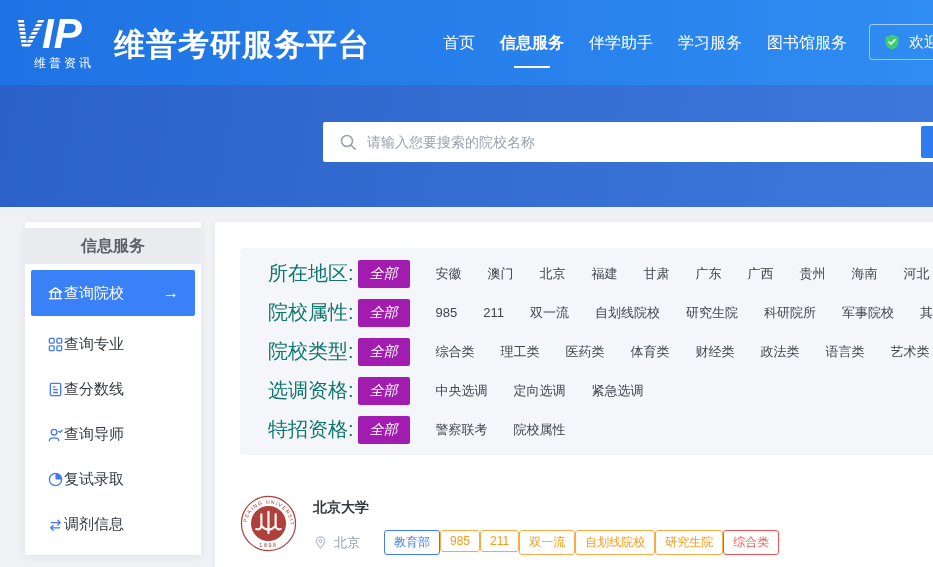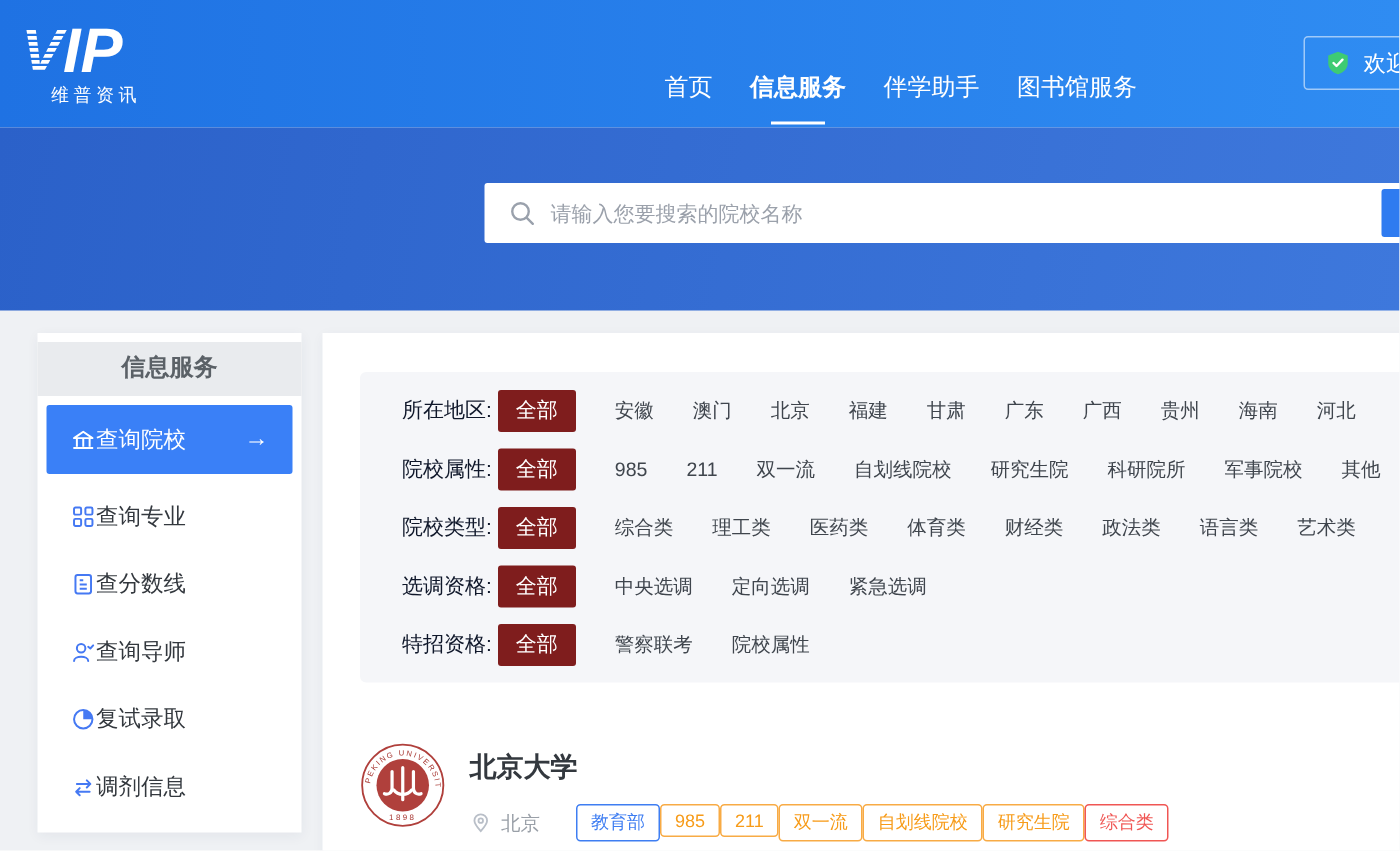--- a/index.html
+++ b/index.html
@@ -8,21 +8,21 @@
     position:relative;
     background:#eff1f4;
     font-family:"Liberation Sans","DejaVu Sans",sans-serif;
   }
   
   .header { position:absolute; top:0; left:0; width:933px; height:85px;
     background:linear-gradient(90deg,#1f72e3,#2f8cf2); }
   .logo { position:absolute; left:14px; top:12px; width:95px; height:62px; cursor:pointer; }
   .site-title { position:absolute; left:114px; top:24px; font-size:31px; font-weight:bold;
     color:#fff; letter-spacing:1px; white-space:nowrap; }
-  .nav { position:absolute; left:441px; top:16px; height:85px; display:flex; align-items:center; gap:21px; }
+  .nav { position:absolute; left:441px; top:1px; height:85px; display:flex; align-items:center; gap:21px; }
   .nav-item { color:#fff; font-size:16px; position:relative; padding:10px 2px; cursor:pointer; white-space:nowrap; }
   .nav-item.active { font-weight:bold; }
   .nav-item.active::after { content:''; position:absolute; left:50%; transform:translateX(-50%);
     bottom:-4px; width:36px; height:2px; background:#fff; }
   .welcome { position:absolute; left:869px; top:24px; width:110px; height:36px;
     border:1px solid rgba(255,255,255,.55); border-radius:3px; display:flex; align-items:center;
     gap:8px; padding-left:13px; color:#fff; font-size:15px; cursor:pointer; }
   .welcome svg { display:block; }
   
   .banner { position:absolute; top:85px; left:0; width:933px; height:122px;
@@ -46,28 +46,28 @@
   .side-item.active { background:#3a80f7; color:#fff; margin:6px 6px; height:46px;
     border-radius:2px; padding-left:16px; }
   .side-item.active .si-icon { color:#fff; }
   .si-arrow { margin-left:auto; margin-right:16px; font-size:16px; }
   
   .main { position:absolute; left:215px; top:222px; width:745px; height:390px; background:#fff;
     box-shadow:0 2px 8px rgba(30,50,90,.05); }
   .filter-box { margin:26px 0 0 25px; width:740px; background:#f5f6f9; border-radius:4px;
     padding:6px 0; overflow:hidden; }
   .f-row { display:flex; align-items:center; height:39px; padding-left:28px; white-space:nowrap; }
-  .f-label { font-size:14px; color:#0f172a; margin-right:4px; }
-  .f-all { background:#7f1d1d; color:#fff; font-size:14px; padding:5px 12px; border-radius:2px;
-    margin-right:26px; cursor:pointer; }
+  .f-label { font-size:20px; color:#0f766e; margin-right:4px; }
+  .f-all { background:#a21caf; color:#fff; font-size:14px; padding:5px 12px; border-radius:2px;
+    margin-right:26px; cursor:pointer;font-style:italic; }
   .f-opt { font-size:13px; color:#3f454d; margin-right:26px; cursor:pointer; }
   
   .result { display:flex; margin:40px 0 0 25px; gap:16px; }
   .seal { width:57px; height:57px; flex:none; }
-  .r-name { font-size:18px; font-weight:bold; color:#33383e; margin-top:4px; cursor:pointer; }
+  .r-name { font-size:14px; font-weight:bold; color:#33383e; margin-top:4px; cursor:pointer; }
   .r-meta { display:flex; align-items:center; margin-top:13px; gap:6px; }
   .r-loc { font-size:13px; color:#9aa0a8; margin-right:18px; }
   .r-tags { display:flex; align-items:flex-start; gap:0; }
   .tag { font-size:12px; padding:3px 9px; border:1px solid; border-radius:3px; white-space:nowrap; }
   .tag-blue  { color:#3f7ef2; border-color:#3f7ef2; }
   .tag-orange{ color:#f79b18; border-color:#f8ab45; }
   .tag-red   { color:#f05654; border-color:#f05654; }
 </style>
 </head>
 <body>
@@ -78,24 +78,26 @@
       <defs>
         <pattern id="stripes" width="4" height="4" patternUnits="userSpaceOnUse">
           <rect width="4" height="2.5" fill="#fff"></rect>
         </pattern>
       </defs>
       <text x="0" y="36" font-size="42" font-weight="bold" font-style="italic" fill="url(#stripes)">V</text>
       <text x="28" y="36" font-size="42" font-weight="bold" font-style="italic" fill="#fff">IP</text>
       <text x="20" y="55" font-size="12" fill="#fff" letter-spacing="3">维普资讯</text>
     </svg>
   </div>
+  <div class="site-title">维普考研服务平台</div>
   <nav class="nav">
       <div class="nav-item">首页</div>
       <div class="nav-item active">信息服务</div>
       <div class="nav-item">伴学助手</div>
+      <div class="nav-item">学习服务</div>
       <div class="nav-item">图书馆服务</div>
     </nav>
   <div class="welcome">
     <svg width="18" height="18" viewBox="0 0 18 18">
       <path d="M9 1.5 L15.5 4 V9 c0 4-3 6.5-6.5 7.5 C5.5 15.5 2.5 13 2.5 9 V4 Z" fill="#3ecb73"></path>
       <path d="M6 9 l2 2 4-4.2" stroke="#fff" stroke-width="1.6" fill="none" stroke-linecap="round" stroke-linejoin="round"></path>
     </svg>
     <span>欢迎</span>
   </div>
 </div>

